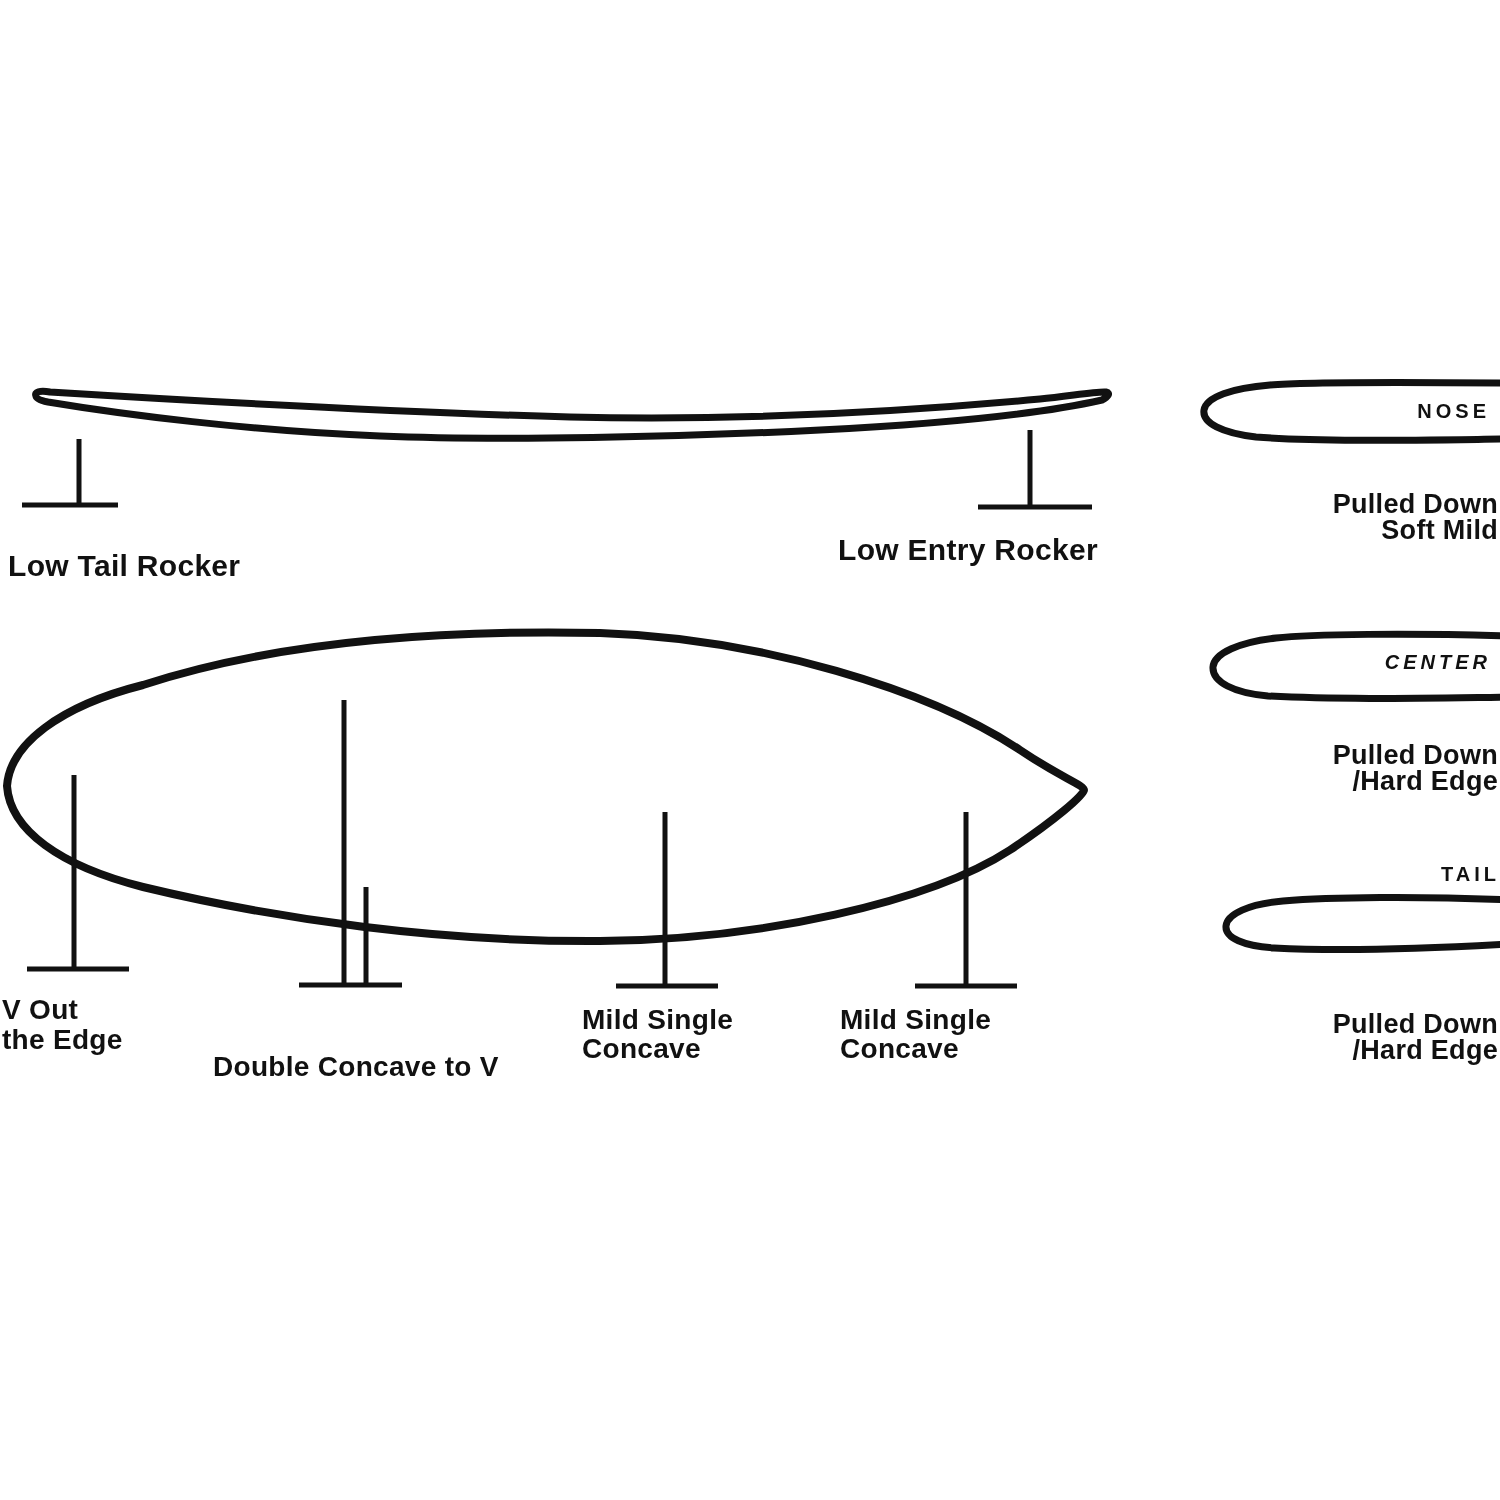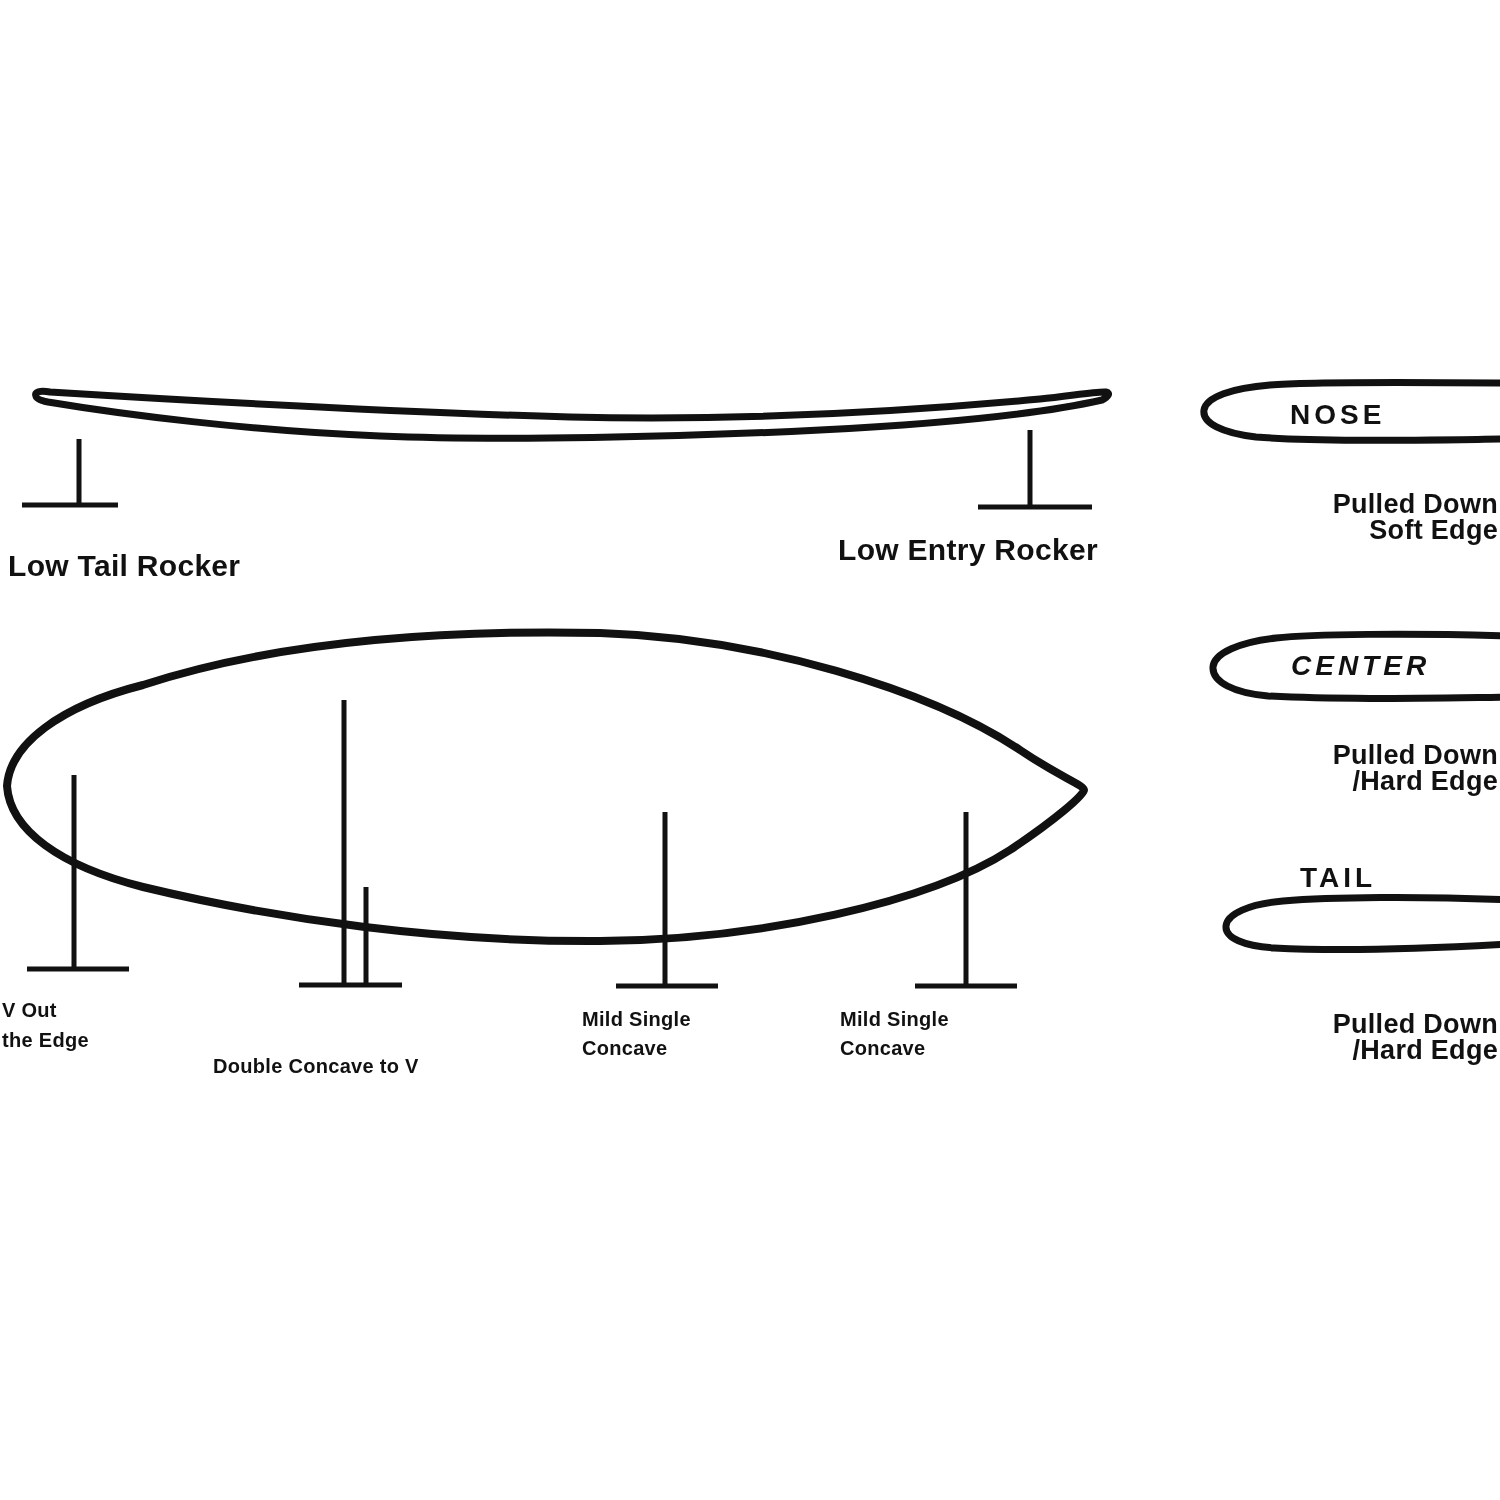--- a/index.html
+++ b/index.html
@@ -17,22 +17,22 @@
   path.ln { fill:none; stroke:var(--ink); stroke-width:5; stroke-linecap:butt; }
   .lbl {
     position:absolute;
     color:var(--ink);
     font-weight:600;
     letter-spacing:0.3px;
     line-height:1;
     white-space:nowrap;
   }
   .lbl-lg { font-size:30px; }
-  .lbl-md { font-size:20px; line-height:29px; }
-  .lbl-sec { font-size:28px; letter-spacing:4px; text-align:left; width:200px; }
+  .lbl-md { font-size:28px; line-height:29px; }
+  .lbl-sec { font-size:20px; letter-spacing:4px; text-align:right; width:200px; }
   .lbl-desc { font-size:27px; line-height:26px; text-align:right;margin-top:32px; }
   .two-line span { display:block; }
 </style>
 </head>
 <body>
 
 <div class="canvas">
 
   <svg class="linework" width="1500" height="1500" viewBox="0 0 1500 1500">
 
@@ -110,21 +110,21 @@
   </div>
 
   <div class="lbl lbl-sec" style="left:1290px; top:401px;">NOSE</div>
 
   <div class="lbl lbl-sec" style="left:1291px; top:652px;font-style:italic;">CENTER</div>
 
   <div class="lbl lbl-sec" style="left:1300px; top:864px;">TAIL</div>
 
   <div class="lbl lbl-desc two-line" style="right:2px; top:459px;">
     <span>Pulled Down</span>
-    <span>Soft Edge</span>
+    <span>Soft Mild</span>
   </div>
 
   <div class="lbl lbl-desc two-line" style="right:2px; top:710px;">
     <span>Pulled Down</span>
     <span>/Hard Edge</span>
   </div>
 
   <div class="lbl lbl-desc two-line" style="right:2px; top:979px;">
     <span>Pulled Down</span>
     <span>/Hard Edge</span>

